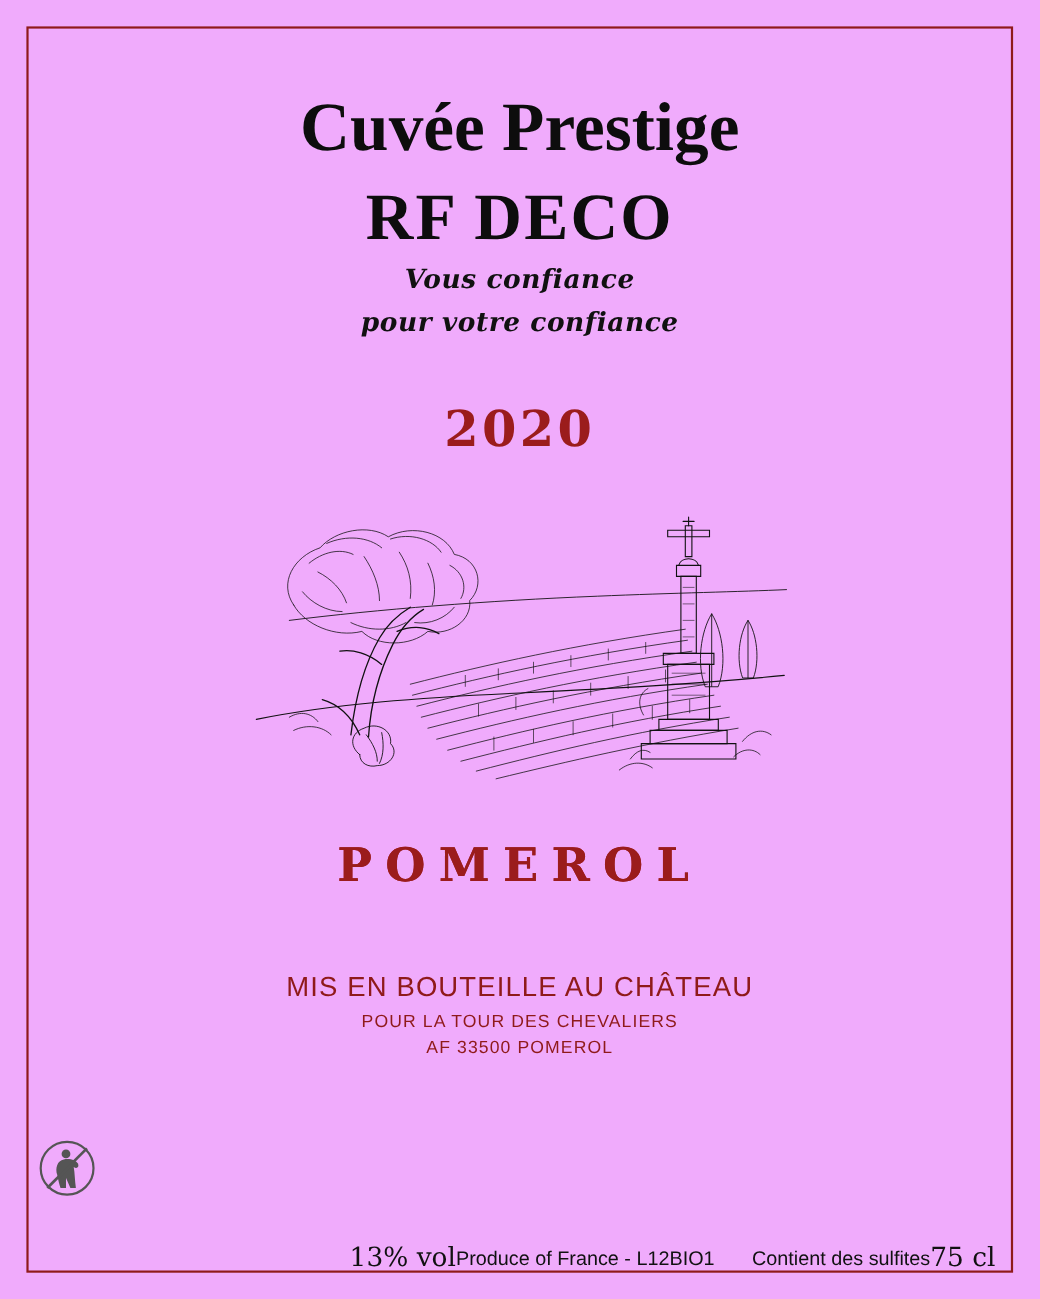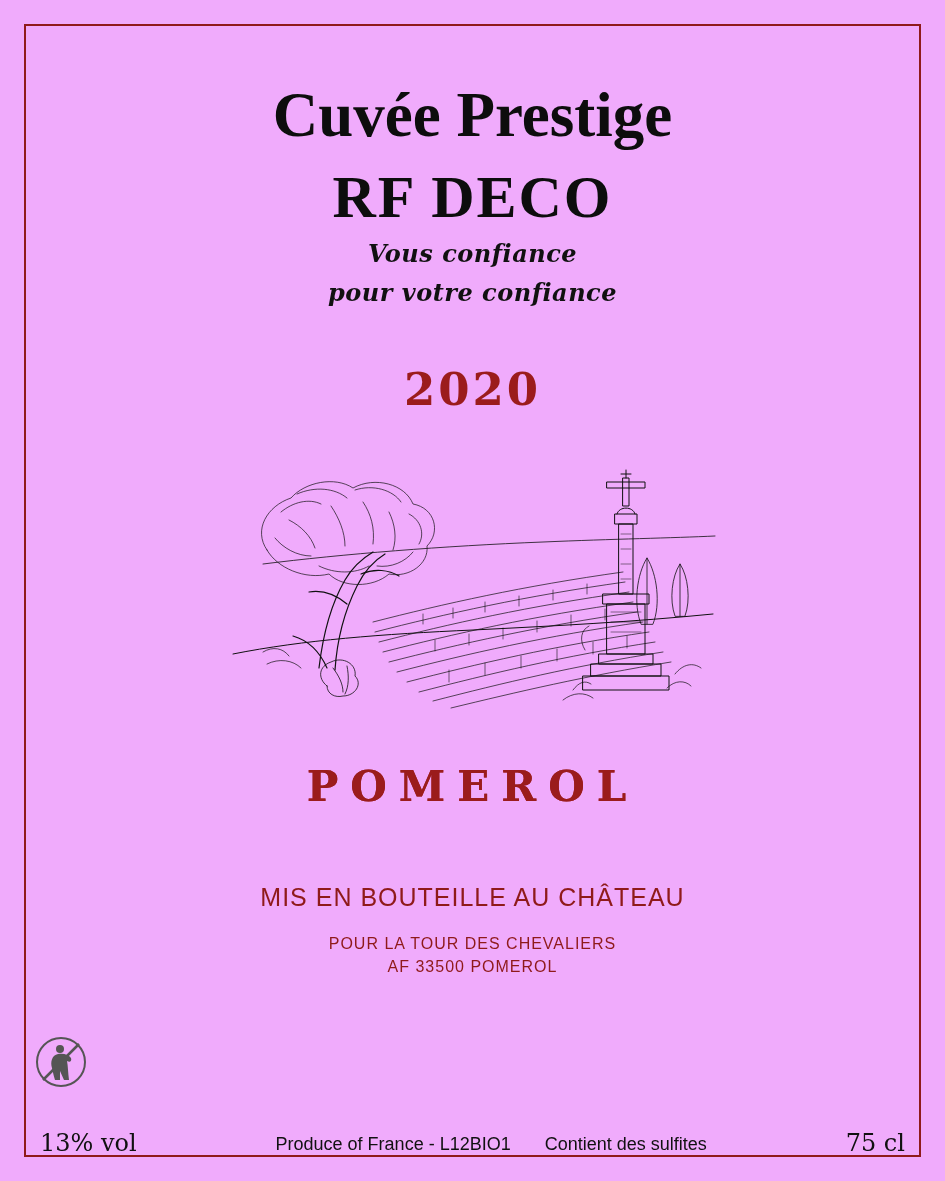--- a/index.html
+++ b/index.html
@@ -112,21 +112,21 @@
     font-size: 25px;
     color: #8f1a1a;
     letter-spacing: 1px;
     margin-top: 72px;
   }
   .bottler {
     font-family: "Liberation Sans", sans-serif;
     font-size: 16px;
     color: #8f1a1a;
     letter-spacing: 1px;
-    margin-top: 23px;
+    margin-top: 9px;
   }
   .bottler-address {
     font-family: "Liberation Sans", sans-serif;
     font-size: 16px;
     color: #8f1a1a;
     letter-spacing: 1px;
     margin-top: 5px;
   }
   .grand-vin {
     font-family: "DejaVu Serif", serif;
@@ -137,21 +137,21 @@
     margin-top: 32px;
   }
 
   .bottom-row {
     position: absolute;
     left: 40px;
     right: 40px;
     bottom: 24px;
     display: flex;
     align-items: flex-end;
-    justify-content: space-between;
+    justify-content: flex-end;
   }
   .alcohol {
     font-family: "DejaVu Serif", serif;
     font-size: 24px;
     color: #111111;
     letter-spacing: 0px;
     white-space: nowrap;
   }
   .volume {
     font-family: "DejaVu Serif", serif;

